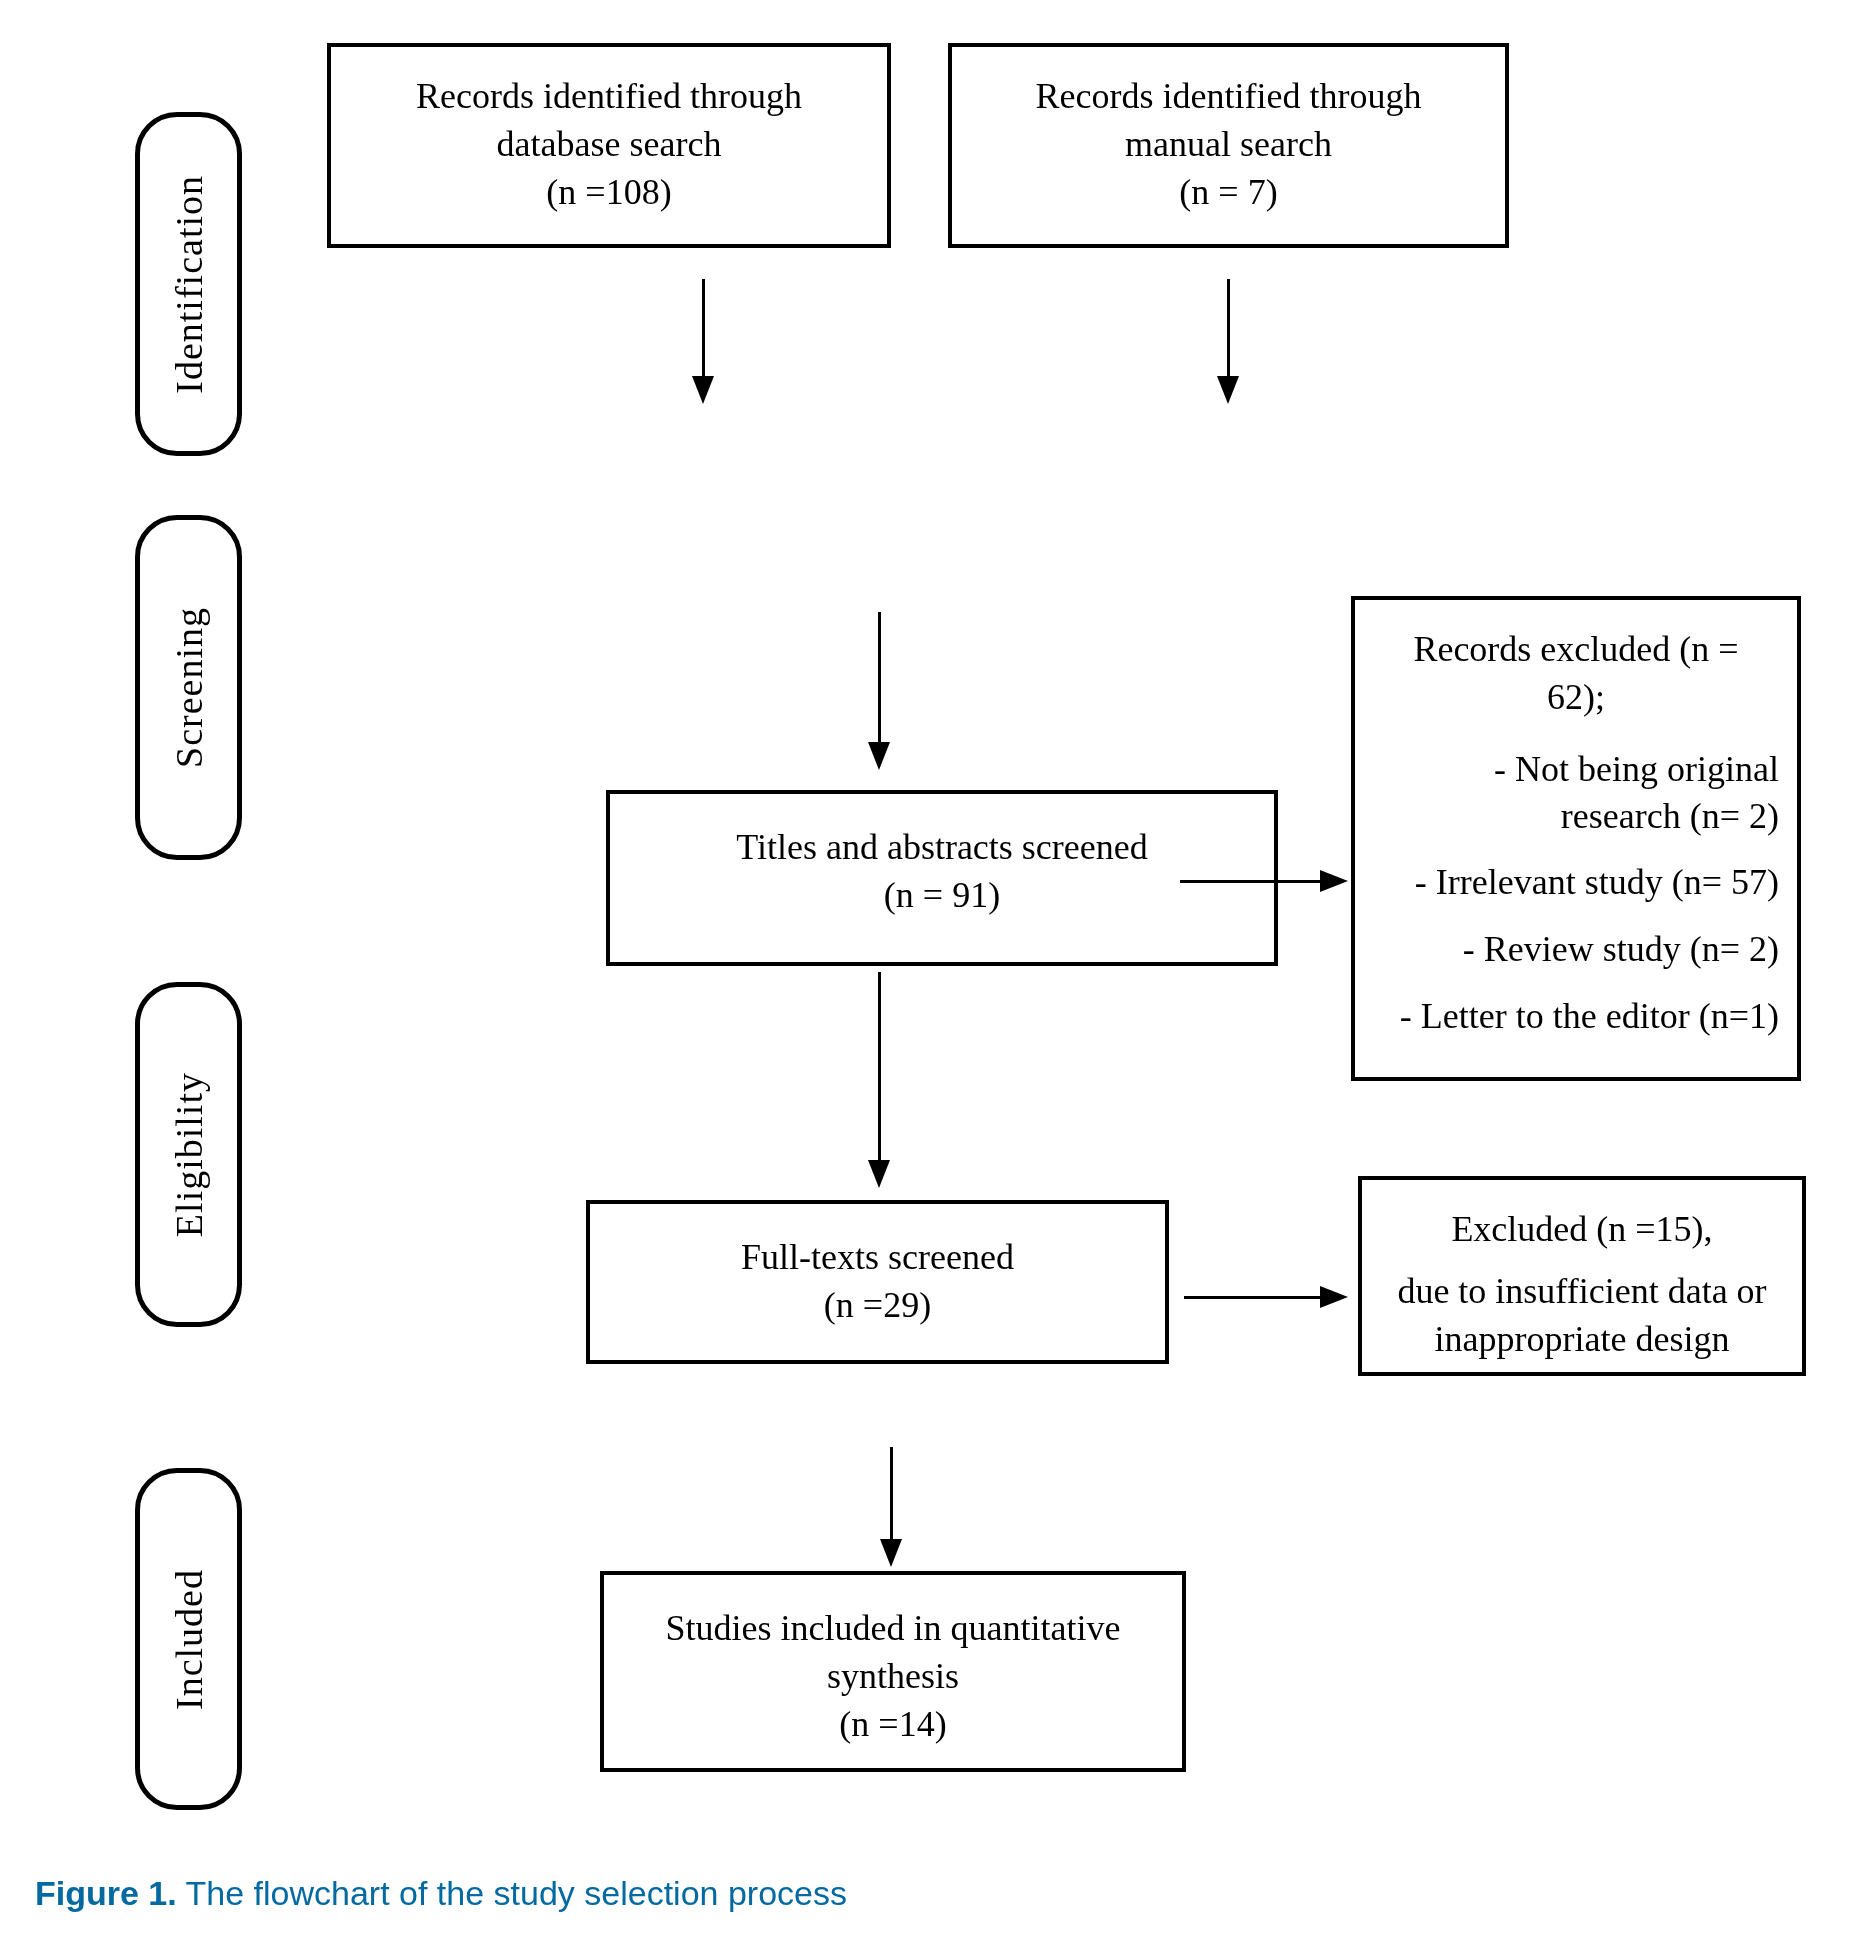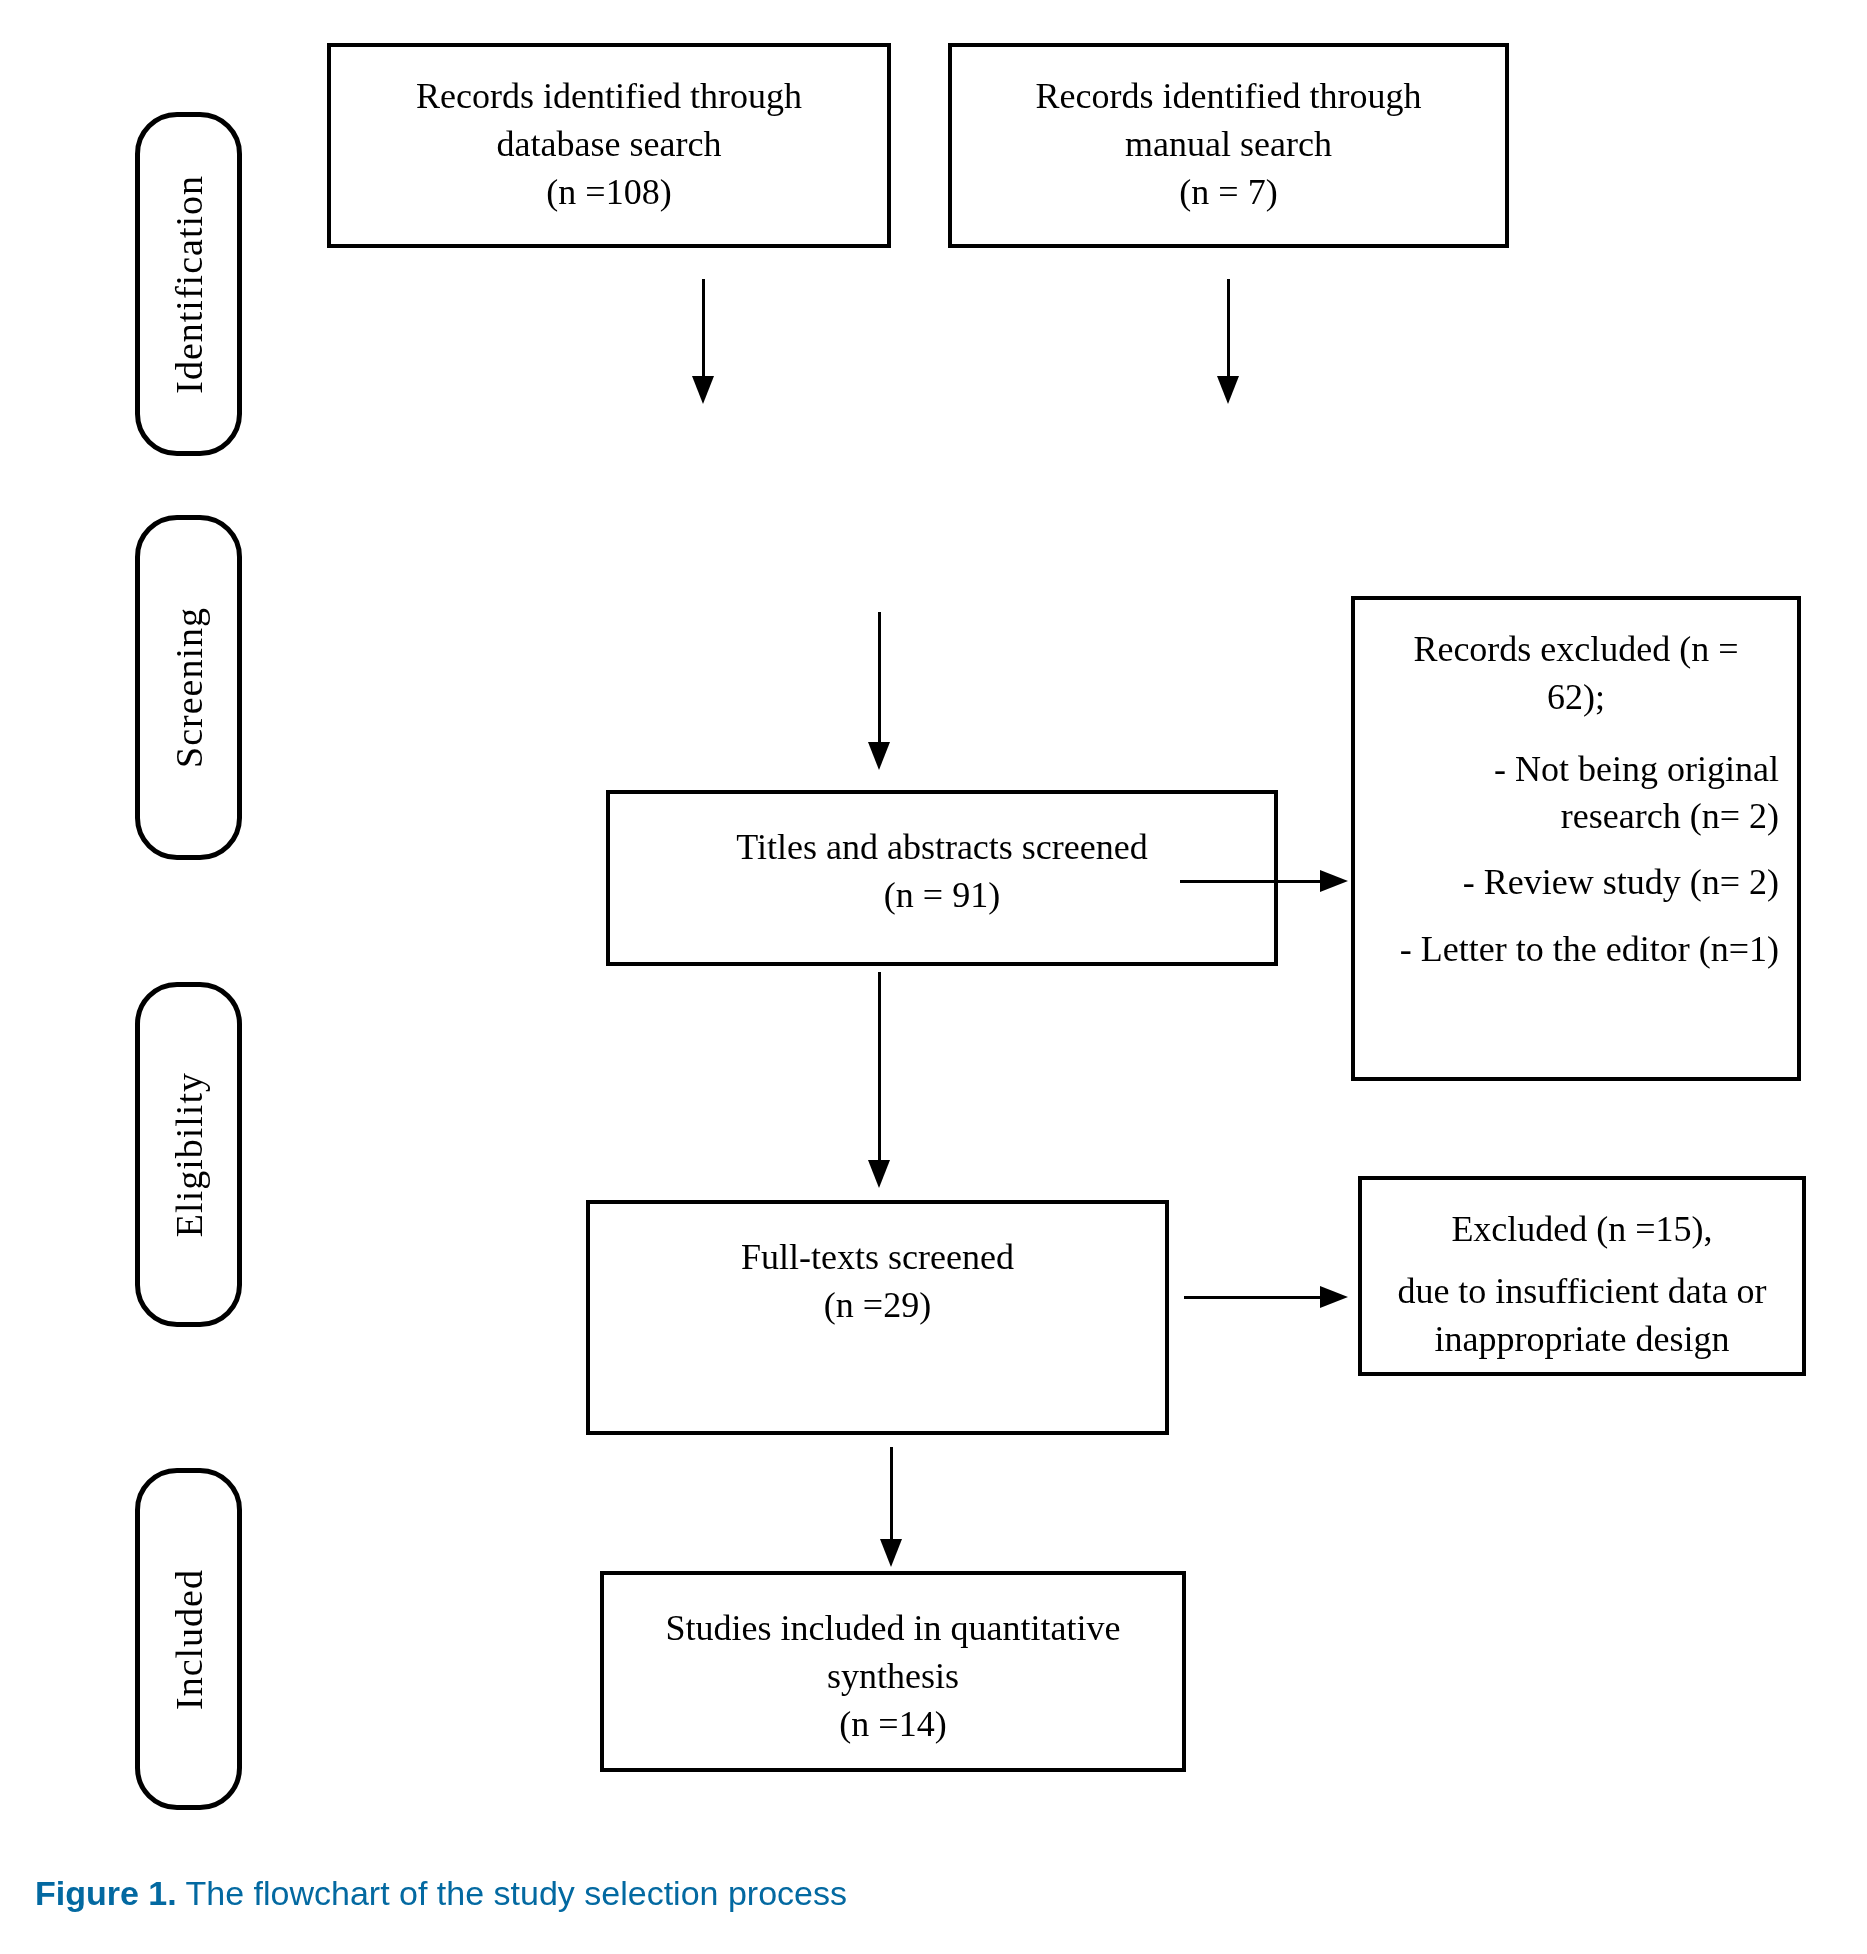--- a/index.html
+++ b/index.html
@@ -148,31 +148,32 @@
   <div class="harrow" style="left:1180px; top:869px; width:168px;">
     <div class="shaft"></div>
     <div class="head"></div>
   </div>
 
   <div class="node pt28" style="left:1351px; top:596px; width:450px; height:485px;">
     <div class="txt">Records excluded (n =
 62);</div>
     <div class="list">
       <div>- Not being original research (n= 2)</div>
+      <div>- Irrelevant study (n= 57)</div>
       <div>- Review study (n= 2)</div>
       <div>- Letter to the editor (n=1)</div>
     </div>
   </div>
 
   <div class="varrow" style="left:867px; top:972px; height:216px;">
     <div class="shaft"></div>
     <div class="head"></div>
   </div>
 
-  <div class="node pt32" style="left:586px; top:1200px; width:583px; height:235px;">
+  <div class="node pt32" style="left:586px; top:1200px; width:583px; height:164px;">
     <div class="txt">Full-texts screened
 (n =29)</div>
   </div>
 
   <div class="harrow" style="left:1184px; top:1285px; width:164px;">
     <div class="shaft"></div>
     <div class="head"></div>
   </div>
 
   <div class="node pt28" style="left:1358px; top:1176px; width:448px; height:200px;">

